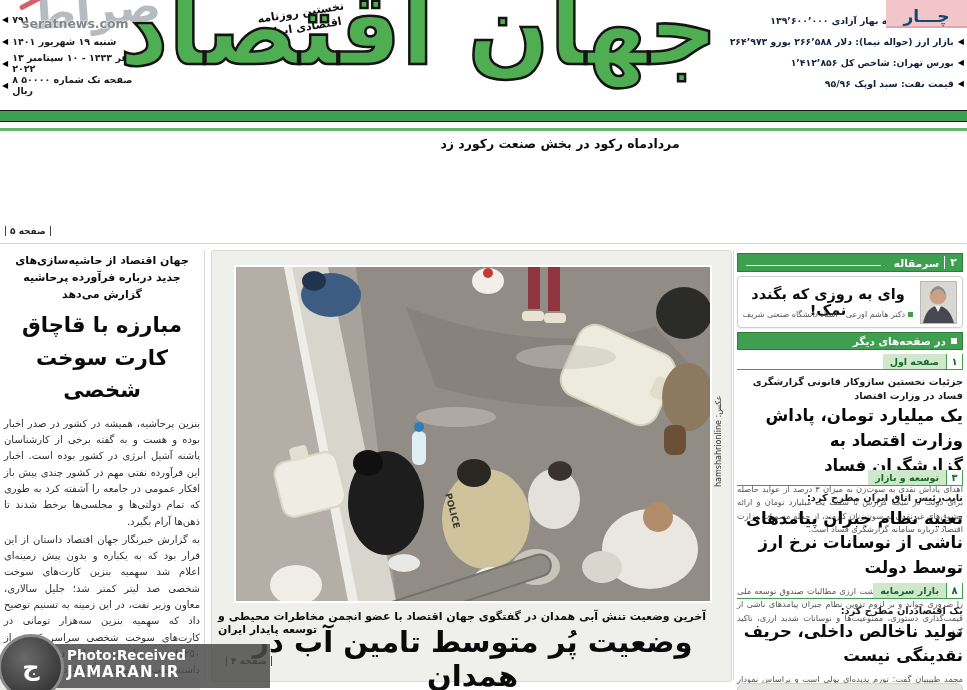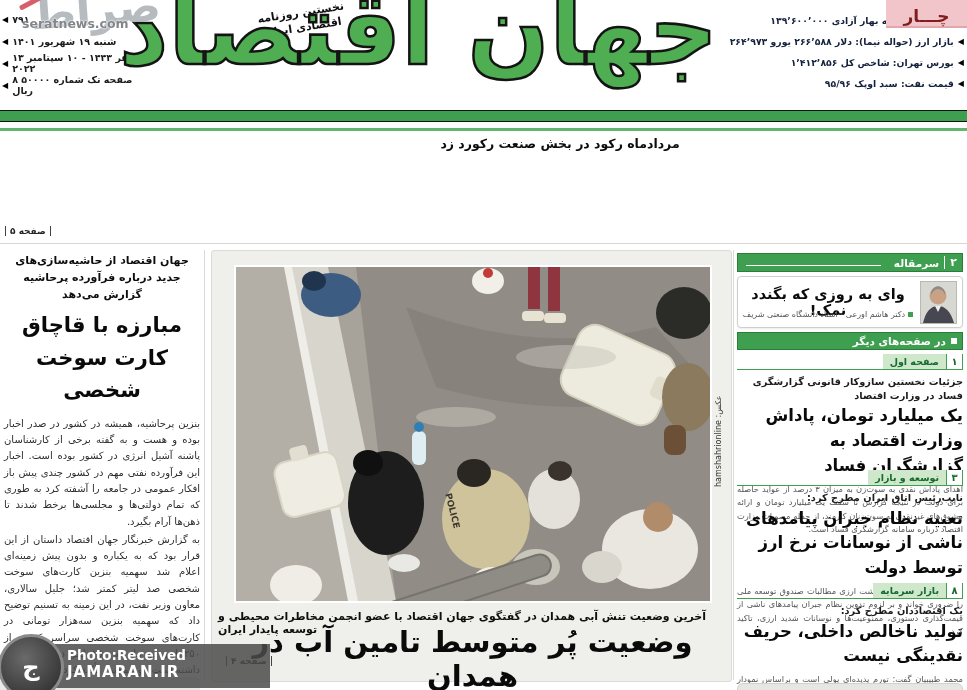--- a/index.html
+++ b/index.html
@@ -22,21 +22,21 @@
   .market-block .arr{font-size:8px;margin-left:4px;color:#000;}
   .rule-green-thick{left:0;top:110px;width:967px;height:10px;background:#3d9f4f;border-top:1.5px solid #141414;border-bottom:1.5px solid #141414;}
   .rule-green-thin{left:0;top:128px;width:967px;height:3px;background:#62b66d;}
 
   
   .serat{left:-4px;top:-6px;width:150px;height:60px;opacity:.85;pointer-events:none;}
   .serat .fa{position:absolute;left:34px;top:-10px;font-size:44px;font-weight:bold;color:#aab0b5;transform:rotate(-4deg);}
   .serat .red{position:absolute;left:22px;top:4px;width:34px;height:5px;background:#d0454f;transform:rotate(-28deg);border-radius:2px;}
   .serat .en{position:absolute;left:26px;top:22px;font-size:12.5px;font-weight:bold;color:#6d7276;
     text-shadow:0 0 2px #fff,0 0 2px #fff;}
-  .corner-pink{left:886px;top:0;width:81px;height:25px;background:#f2c5cb;color:#7f1d1d;font-weight:bold;
+  .corner-pink{left:886px;top:0;width:81px;height:25px;background:#f2c5cb;color:#0c4a6e;font-weight:bold;
     font-size:17px;display:flex;align-items:flex-end;justify-content:center;line-height:1;padding-bottom:1px;
     border-bottom:2px solid #e4a6ad;}
   .jamaran-logo{left:-2px;top:634px;width:60px;height:60px;border-radius:50%;
     background:radial-gradient(circle at 40% 35%,#6a6a6a,#373737 75%);border:3px solid #8a8a8a;z-index:30;
     display:flex;align-items:center;justify-content:center;color:#fff;font-size:24px;font-weight:bold;}
   .jamaran-band{left:55px;top:644px;width:215px;height:44px;background:rgba(75,75,75,.85);z-index:29;
     color:#fff;direction:ltr;text-align:left;padding:3px 0 0 12px;box-sizing:border-box;}
   .jamaran-band .l1{font-size:13.5px;font-weight:bold;}
   .jamaran-band .l2{font-size:15px;font-weight:bold;letter-spacing:1px;}
 

